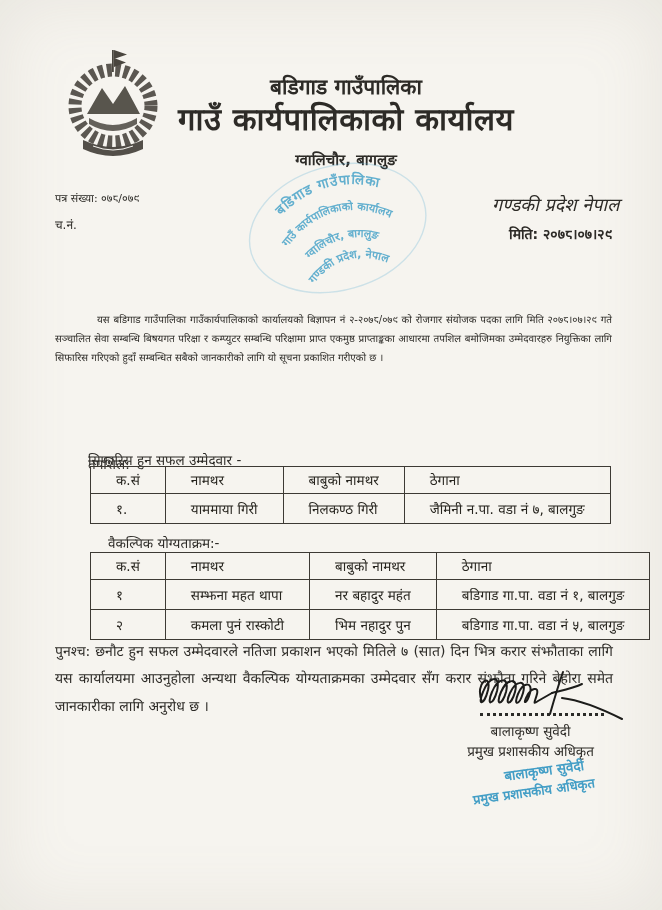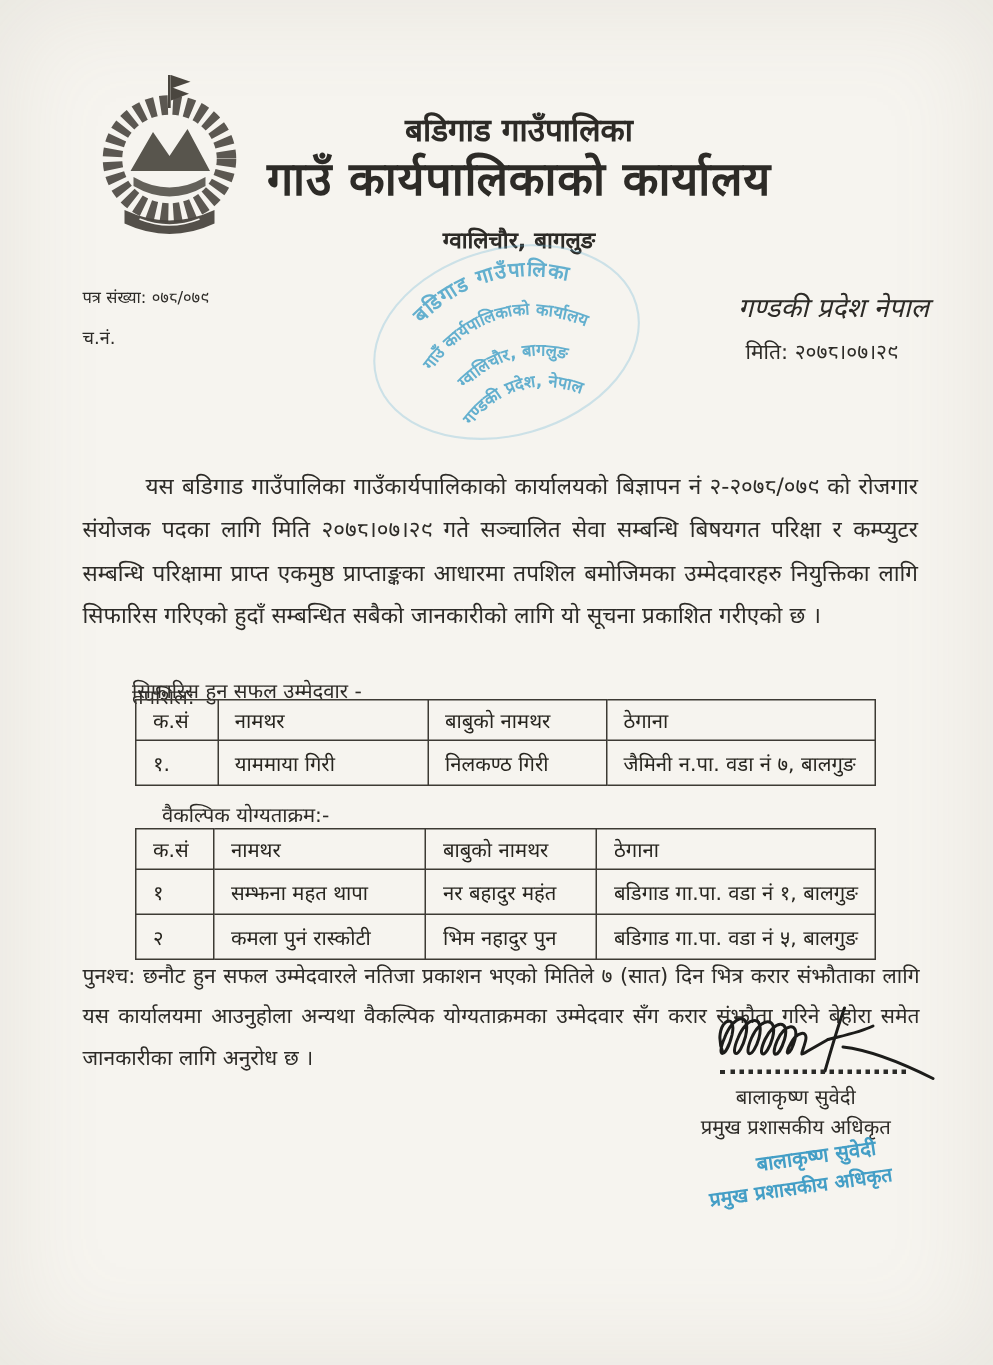--- a/index.html
+++ b/index.html
@@ -20,28 +20,28 @@
   .contact .indent{padding-left:19px;}
   .h-muni{left:30px;right:0;top:72px;text-align:center;font-size:21px;font-weight:bold;}
   .h-office{left:30px;right:0;top:97px;text-align:center;font-size:31px;font-weight:bold;letter-spacing:0.5px;}
   .h-addr{left:30px;right:0;top:149px;text-align:center;font-size:15px;font-weight:bold;}
   
   .stamp-center{left:240px;top:158px;width:195px;height:135px;transform:rotate(-16deg);opacity:0.8;}
   
   .letter-no{left:55px;top:190px;font-size:11px;}
   .ch-no{left:55px;top:216px;font-size:12px;}
   .province{left:492px;top:192px;font-size:18px;font-style:italic;}
-  .date{left:497px;top:224px;font-size:14px;}
+  .date{left:509px;top:224px;font-size:14px;font-weight:bold;}
   
   .subject{left:0;right:0;top:276px;text-align:center;font-size:14.5px;}
-  .body-para{left:55px;width:557px;top:310px;font-size:15px;line-height:1.92;text-align:justify;text-indent:42px;}
+  .body-para{left:55px;width:557px;top:310px;font-size:10px;line-height:1.92;text-align:justify;text-indent:42px;}
   .details-label{left:88px;top:455px;font-size:13.5px;}
   .t1-caption{left:88px;top:451px;font-size:13.5px;}
   .doc-table{position:absolute;left:90px;width:494px;border-collapse:collapse;font-size:13.5px;color:#27251f;}
-  .doc-table td,.doc-table th{border:1.5px solid #3d3a34;padding:2px 11px;font-weight:normal;text-align:left;white-space:nowrap;}
+  .doc-table td,.doc-table th{border:1.5px solid #3d3a34;padding:2px 25px;font-weight:normal;text-align:left;white-space:nowrap;}
   .doc-table th{height:22px;}
   .doc-table td{height:25px;}
   .col-sn{width:40px;}
   .col-name{width:172px;}
   .col-father{width:124px;}
   .col-addr{width:158px;}
   .table1{top:466px;}
   .t2-caption{left:88px;top:534px;font-size:13.5px;margin-left:20px;}
   .table2{top:552px;}
   

